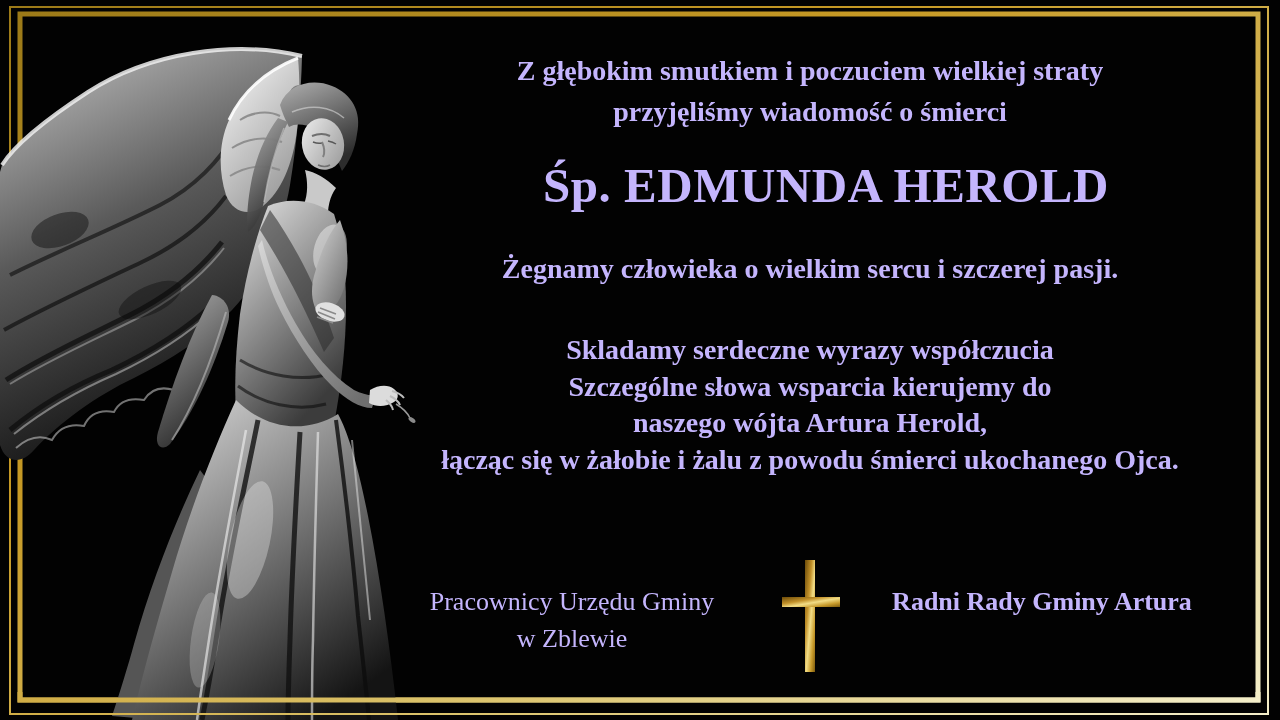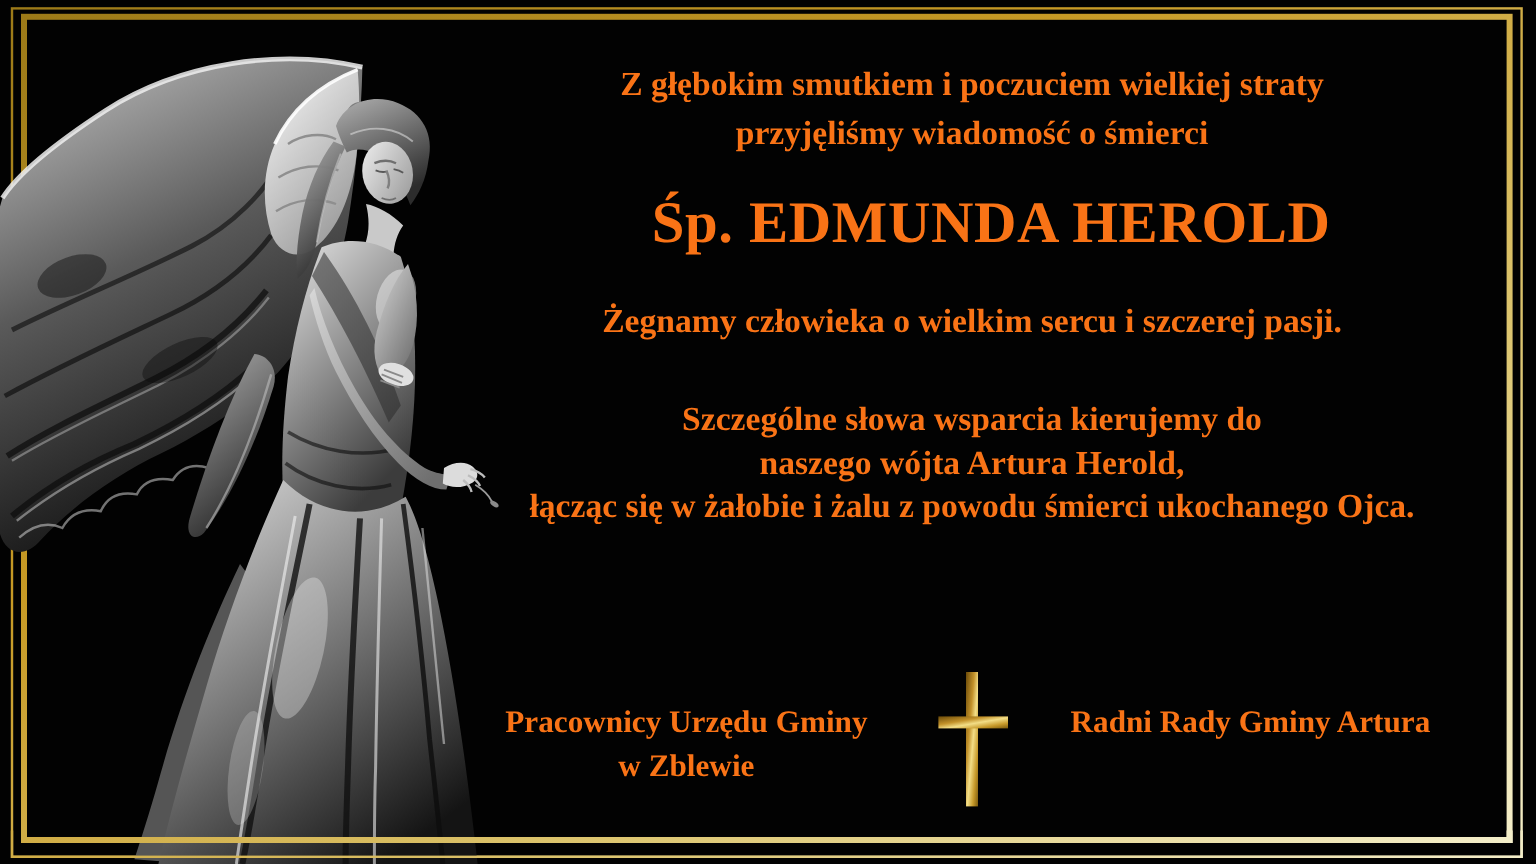--- a/index.html
+++ b/index.html
@@ -2,37 +2,37 @@
 <html><head>
 <meta charset="utf-8">
 <style>
   html,body{margin:0;padding:0;background:#000;}
   .canvas{
     position:relative;
     width:1280px;height:720px;
     background:#020202;
     overflow:hidden;
     font-family:"Liberation Serif", serif;
-    color:#f97316;
+    color:#c4b5fd;
   }
   .frame{position:absolute;left:0;top:0;z-index:1;}
   .statue{position:absolute;left:0;top:0;z-index:2;}
   .frame-over{z-index:3;clip-path:inset(692px 0 0 0);}
   .textlayer{position:absolute;left:0;top:0;width:1280px;height:720px;z-index:4;}
   .content{
     position:absolute;left:370px;top:0;width:880px;
     text-align:center;font-weight:700;
   }
   .intro-block{position:absolute;top:50px;width:100%;font-size:28px;line-height:41px;white-space:nowrap;}
   .deceased-name{position:absolute;top:141px;width:100%;margin:16px;font-size:49px;line-height:58px;font-weight:700;white-space:nowrap;letter-spacing:0.5px;}
   .tribute{position:absolute;top:248px;width:100%;font-size:28px;line-height:41px;white-space:nowrap;}
   .condolence{position:absolute;top:332px;width:100%;font-size:28px;line-height:36.5px;white-space:nowrap;}
   .sig-left{
     position:absolute;left:421px;top:583px;width:302px;
-    text-align:center;font-size:26px;line-height:37px;font-weight:700;white-space:nowrap;
+    text-align:center;font-size:26px;line-height:37px;font-weight:400;white-space:nowrap;
   }
   .sig-right{
     position:absolute;left:862px;top:586px;width:360px;
     text-align:center;font-size:26px;line-height:32px;font-weight:700;white-space:nowrap;
   }
   .cross-wrap{position:absolute;left:779px;top:559px;z-index:4;}
 </style>
 </head>
 <body>
 
@@ -172,20 +172,21 @@
       <div class="intro-block">
         <div>Z głębokim smutkiem i poczuciem wielkiej straty</div>
         <div>przyjęliśmy wiadomość o śmierci</div>
       </div>
 
       <h1 class="deceased-name">Śp. EDMUNDA HEROLD</h1>
 
       <div class="tribute">Żegnamy człowieka o wielkim sercu i szczerej pasji.</div>
 
       <div class="condolence">
+        <div>Skladamy serdeczne wyrazy współczucia</div>
         <div>Szczególne słowa wsparcia kierujemy do</div>
         <div>naszego wójta Artura Herold,</div>
         <div>łącząc się w żałobie i żalu z powodu śmierci ukochanego Ojca.</div>
       </div>
     </div>
 
     <div class="sig-left">
       <div>Pracownicy Urzędu Gminy</div>
       <div>w Zblewie</div>
     </div>

